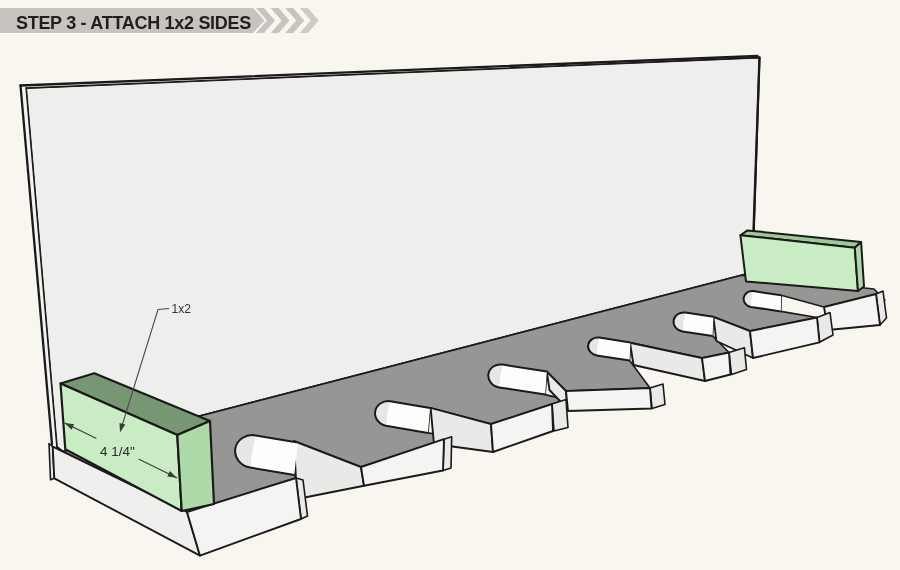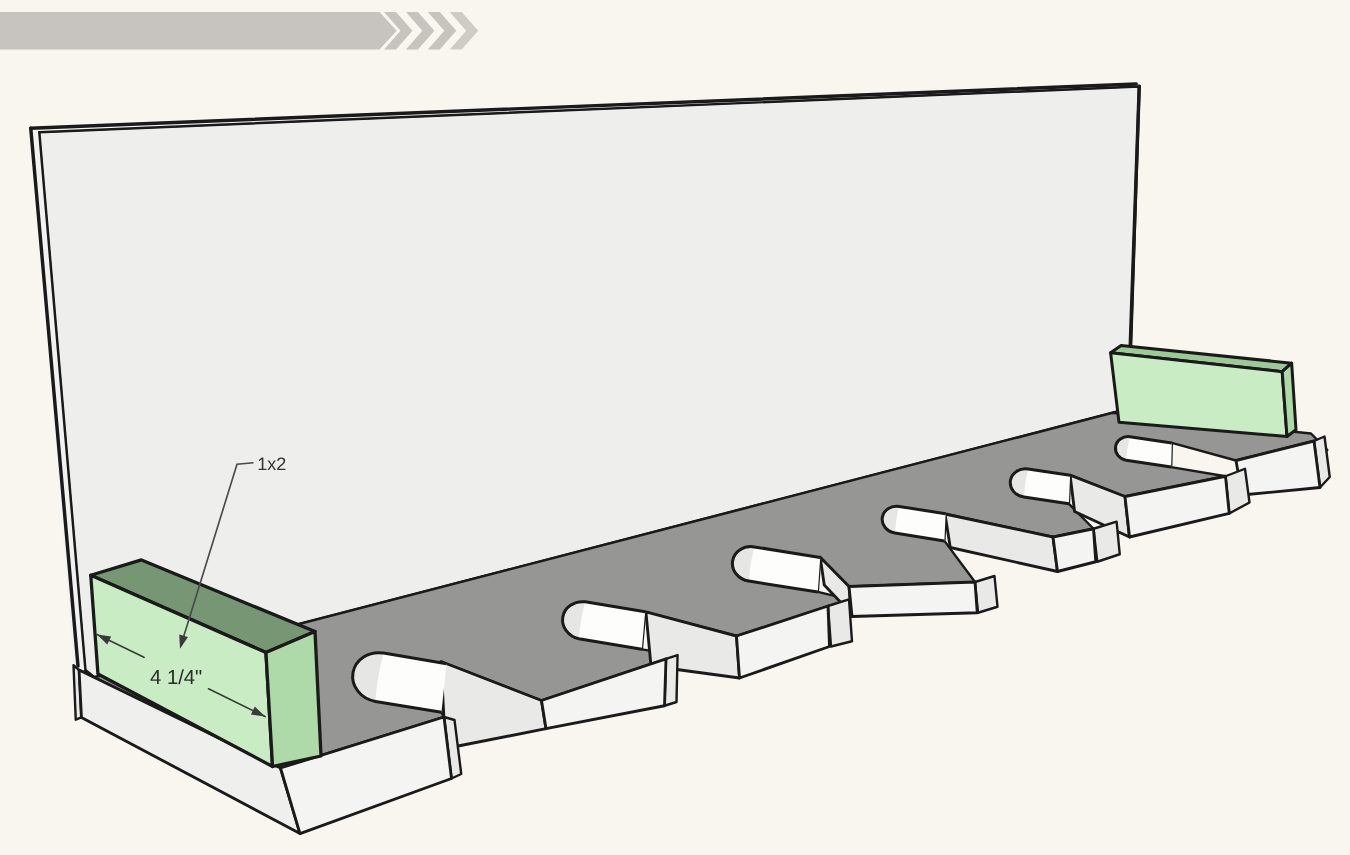--- a/index.html
+++ b/index.html
@@ -74,13 +74,14 @@
 <path d="M119.5,423.0 L120.0,432.5 L125.3,424.6 Z" fill="#3a3a3a" stroke="none"></path>
 <text x="171.5" y="313" font-family="Liberation Sans, sans-serif" font-size="12" fill="#333">1x2</text>
 </svg></div>
 <svg width="340" height="41" viewBox="0 0 340 41" xmlns="http://www.w3.org/2000/svg" style="position:absolute;left:0;top:0">
       <polygon points="0.0,8.0 253.0,8.0 264.5,20.5 253.0,33.0 0.0,33.0" fill="#c7c4bf"></polygon>
       <polygon points="256.0,8.0 264.0,8.0 275.0,20.5 264.0,33.0 256.0,33.0 267.0,20.5" fill="#c7c4bf"></polygon>
       <polygon points="270.6,8.0 278.6,8.0 289.6,20.5 278.6,33.0 270.6,33.0 281.6,20.5" fill="#c7c4bf"></polygon>
       <polygon points="285.2,8.0 293.2,8.0 304.2,20.5 293.2,33.0 285.2,33.0 296.2,20.5" fill="#c7c4bf"></polygon>
       <polygon points="299.8,8.0 307.8,8.0 318.8,20.5 307.8,33.0 299.8,33.0 310.8,20.5" fill="#cfccc7"></polygon>
     </svg>
+<div id="hdrtext">STEP 3 - ATTACH 1x2 SIDES</div>
 </div>
 
 </body></html>

